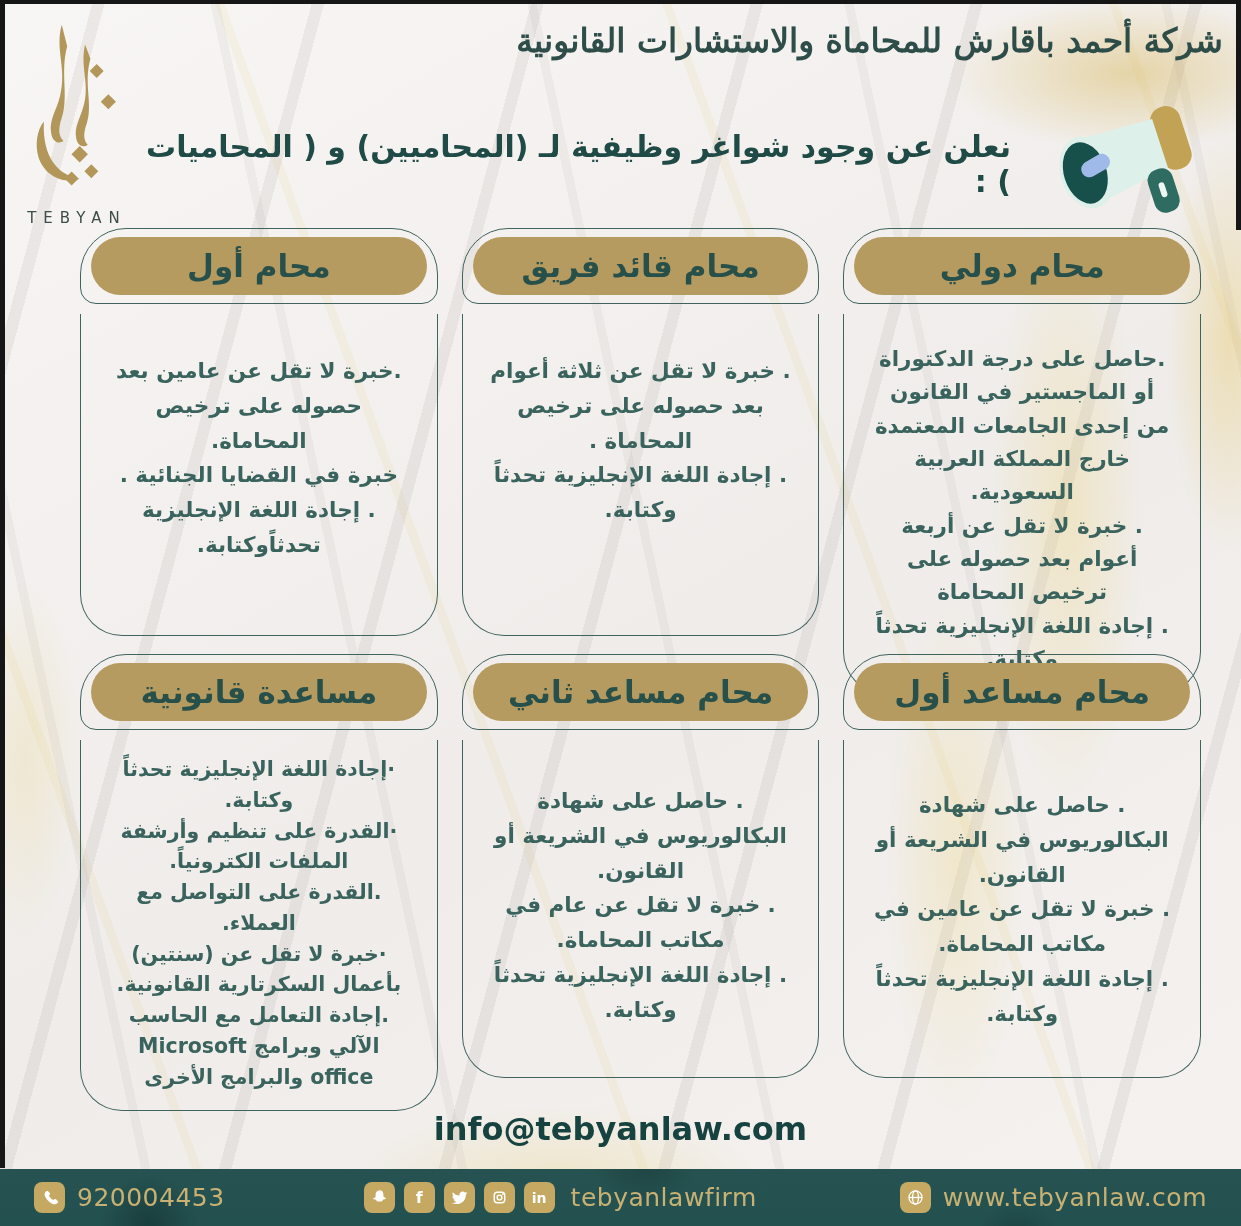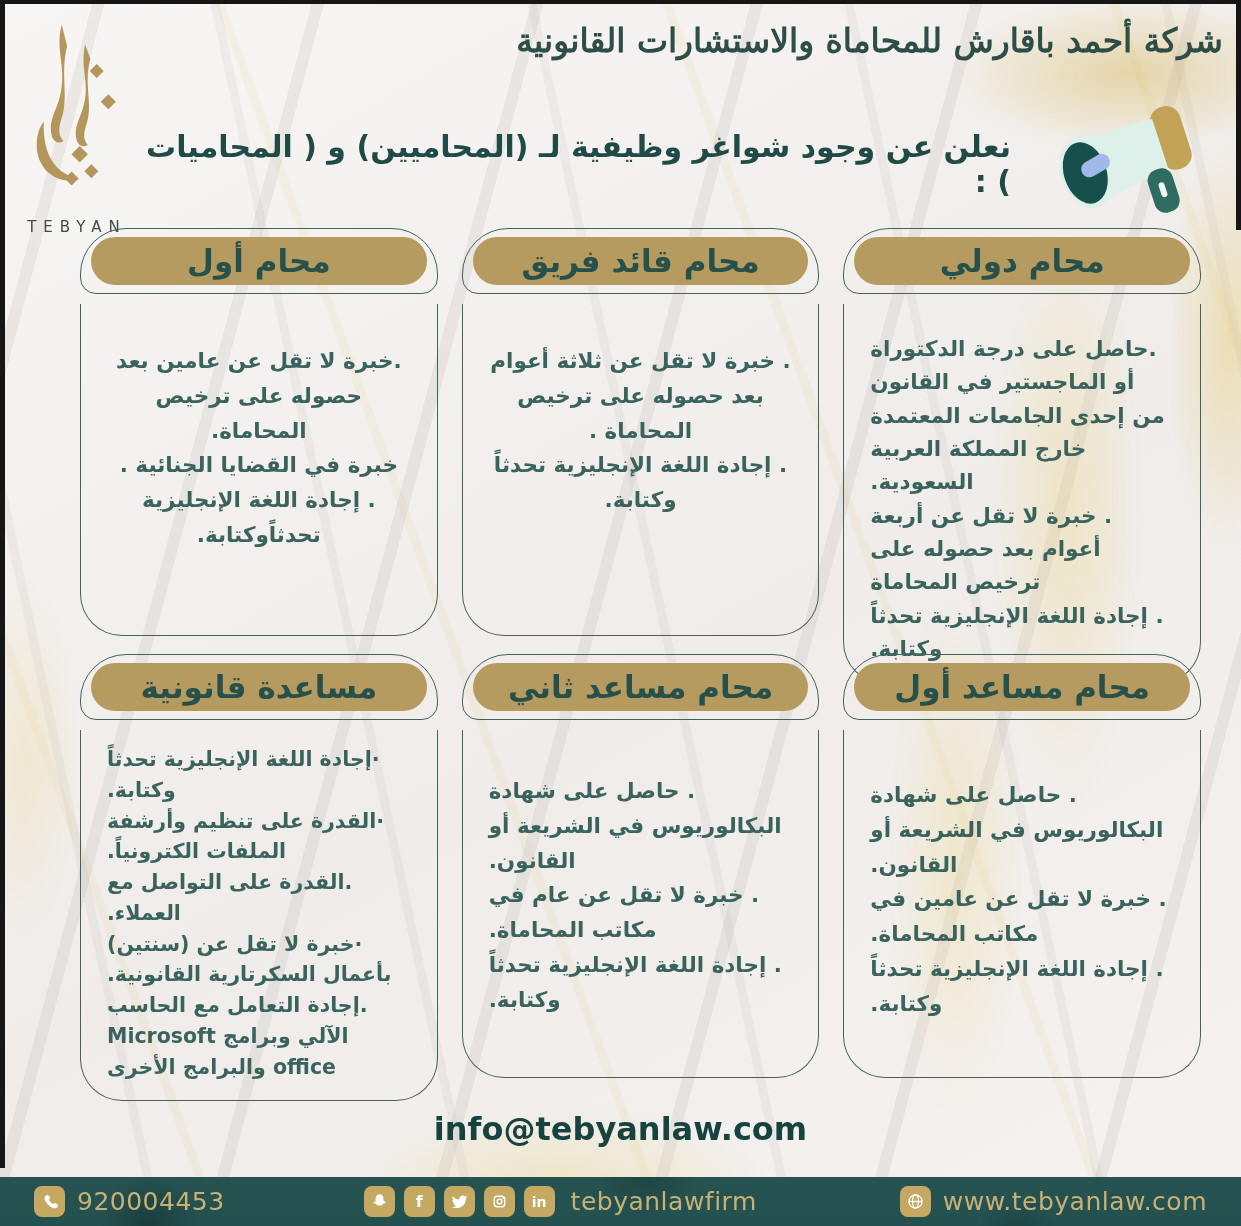--- a/index.html
+++ b/index.html
@@ -18,49 +18,49 @@
       repeating-linear-gradient(70deg, transparent 0 200px, rgba(224,194,96,0.10) 200px 209px, transparent 209px 420px),
       linear-gradient(150deg,#f8f6f4 0%,#efecea 55%,#f5f2f0 100%);
   }
   .edge-top{position:absolute;top:0;left:0;right:0;height:4px;background:#161616;}
   .edge-left{position:absolute;top:0;left:0;width:5px;height:1168px;background:#161616;}
   .edge-right{position:absolute;top:0;right:0;width:5px;height:230px;background:#161616;}
 
   
   .logo{position:absolute;left:16px;top:14px;width:122px;text-align:center;}
   .logo-mark{display:block;margin:0 auto;}
-  .logo-word{margin-top:16px;font-size:15px;letter-spacing:7px;color:#3e4c4a;font-weight:500;}
+  .logo-word{margin-top:7px;font-size:15px;letter-spacing:7px;color:#3e4c4a;font-weight:500;}
   .company-name{position:absolute;top:22px;right:18px;max-width:660px;direction:rtl;text-align:center;
     font-family:"DejaVu Serif",serif;font-weight:bold;font-size:33px;line-height:1.15;color:#2e4d48;white-space:nowrap;}
   .announce{position:absolute;top:100px;right:34px;left:140px;display:flex;align-items:center;justify-content:flex-end;gap:24px;}
   .announce-text{direction:rtl;text-align:right;font-size:30px;font-weight:bold;color:#1f4a45;}
 
   
   .cards{position:absolute;top:228px;left:80px;right:40px;display:grid;direction:rtl;
     grid-template-columns:repeat(3,1fr);grid-template-rows:408px 424px;gap:18px 24px;}
   .card{display:flex;flex-direction:column;}
   .card-head{border:1.6px solid #41635e;border-radius:46px 46px 16px 16px;padding:8px 10px;}
-  .pill{background:#b69b60;border-radius:34px;height:48px;display:flex;align-items:center;justify-content:center;
+  .pill{background:#b69b60;border-radius:34px;height:58px;display:flex;align-items:center;justify-content:center;
     font-size:31px;font-weight:bold;color:#28504a;direction:rtl;}
   .card-body{flex:1;margin-top:10px;border:1.6px solid #41635e;border-top:none;border-radius:0 0 42px 42px;
-    padding:24px 26px 18px;direction:rtl;text-align:left;font-size:21.5px;font-weight:600;color:#3a635d;line-height:1.62;}
+    padding:24px 26px 18px;direction:rtl;text-align:center;font-size:21.5px;font-weight:600;color:#3a635d;line-height:1.62;}
   .card:nth-child(1) .card-body{line-height:1.55;padding-top:28px;}
   .card:nth-child(2) .card-body{text-align:center;padding-top:40px;}
-  .card:nth-child(3) .card-body{text-align:center;padding-top:40px;}
+  .card:nth-child(3) .card-body{padding-top:40px;}
   .card:nth-child(4) .card-body{padding-top:48px;}
   .card:nth-child(5) .card-body{padding-top:44px;}
   .card:nth-child(6) .card-body{font-size:20.5px;line-height:1.5;padding-top:14px;}
 
   
   .cta{position:absolute;top:1086px;left:0;right:0;display:flex;direction:rtl;align-items:center;justify-content:center;gap:36px;}
   .cta-label{font-size:33px;font-weight:bold;color:#1c4845;direction:rtl;}
   .cta-email{font-size:32px;font-weight:bold;color:#16433f;direction:ltr;margin-top:24px;}
 
   
-  .footer{position:absolute;left:0;right:0;bottom:0;height:49px;display:flex;align-items:center;justify-content:space-between;
+  .footer{position:absolute;left:0;right:0;bottom:0;height:57px;display:flex;align-items:center;justify-content:space-between;
     padding:0 34px;box-sizing:border-box;
     background-image:
       radial-gradient(circle 70px at 12% 95%, rgba(13,38,36,0.45), transparent 70%),
       radial-gradient(circle 80px at 52% -30%, rgba(13,38,36,0.40), transparent 70%),
       radial-gradient(circle 60px at 82% 130%, rgba(13,38,36,0.38), transparent 70%),
       linear-gradient(#265351,#235150);}
   .f-group{display:flex;align-items:center;gap:12px;}
   .f-text{color:#c8b173;font-size:25px;letter-spacing:0.5px;}
   .sq{width:31px;height:31px;border-radius:8px;background:#c5a963;display:flex;align-items:center;justify-content:center;flex:0 0 auto;}
   .sq span{color:#fff;font-weight:bold;font-size:16px;line-height:1;}

